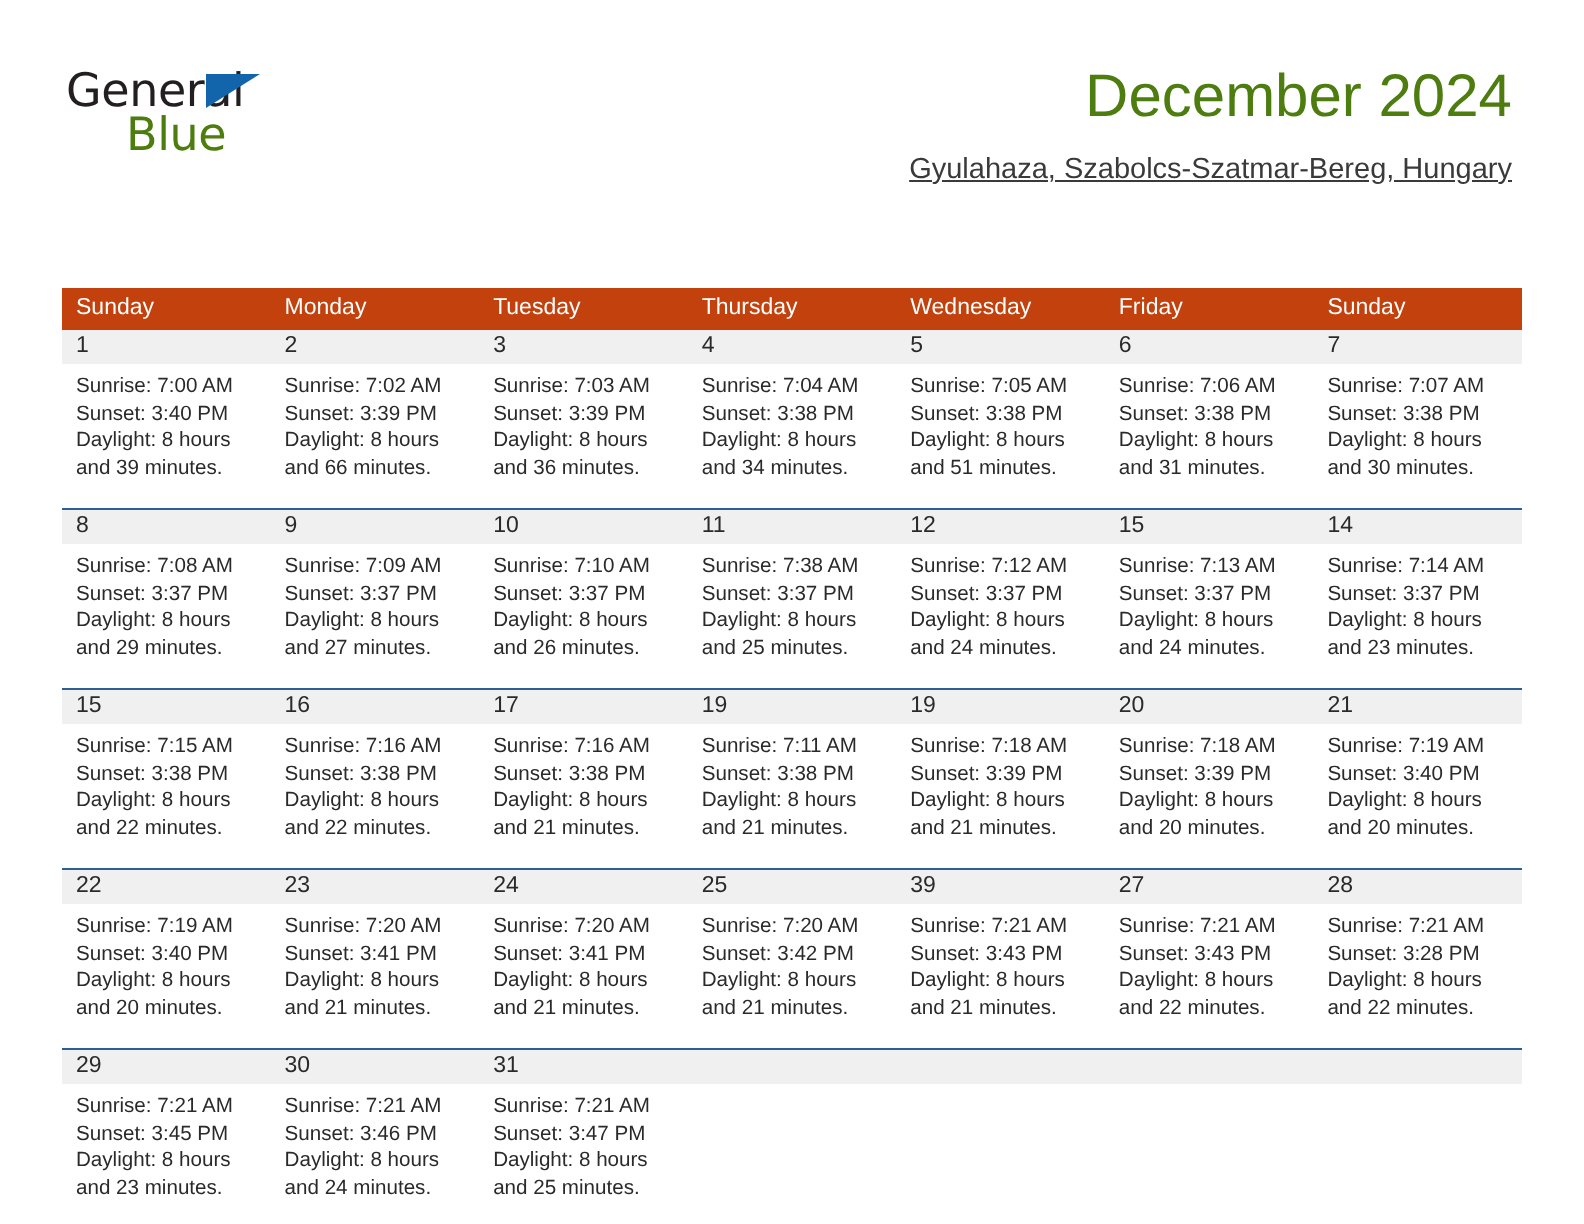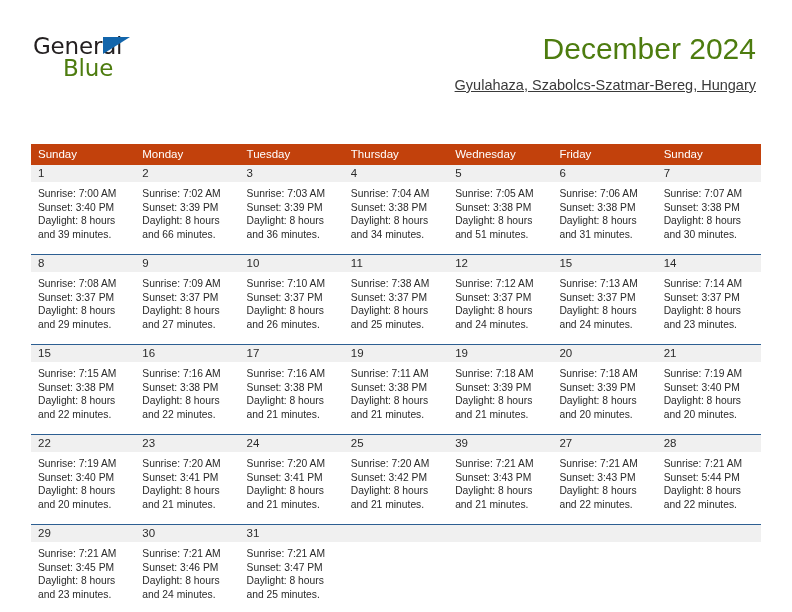--- a/index.html
+++ b/index.html
@@ -508,21 +508,21 @@
                 <div>Daylight: 8 hours</div>
                 <div>and 22 minutes.</div>
               </div>
             </div>
             <div class="daycell">
               <div class="numband">
                 <div class="daynum">28</div>
               </div>
               <div class="details">
                 <div>Sunrise: 7:21 AM</div>
-                <div>Sunset: 5:44 PM</div>
+                <div>Sunset: 3:28 PM</div>
                 <div>Daylight: 8 hours</div>
                 <div>and 22 minutes.</div>
               </div>
             </div>
           </div>
         </div>
         <div class="week last">
           <div class="week-inner">
             <div class="daycell">
               <div class="numband">

